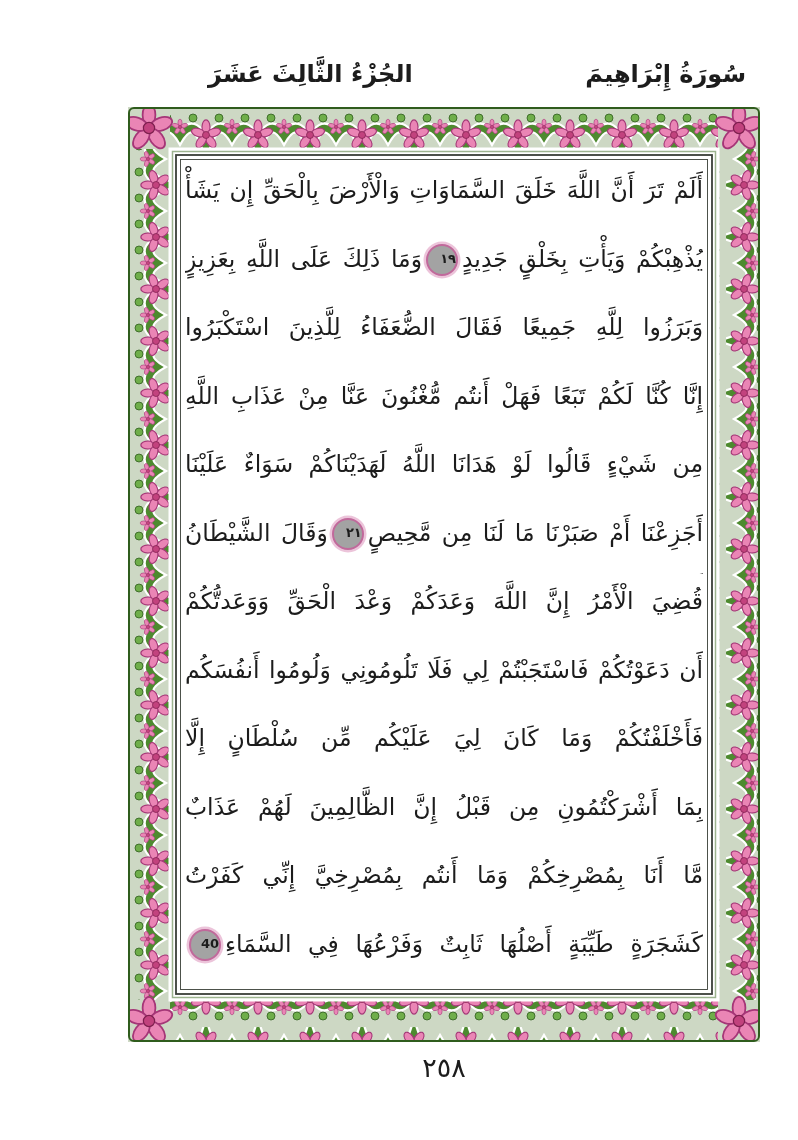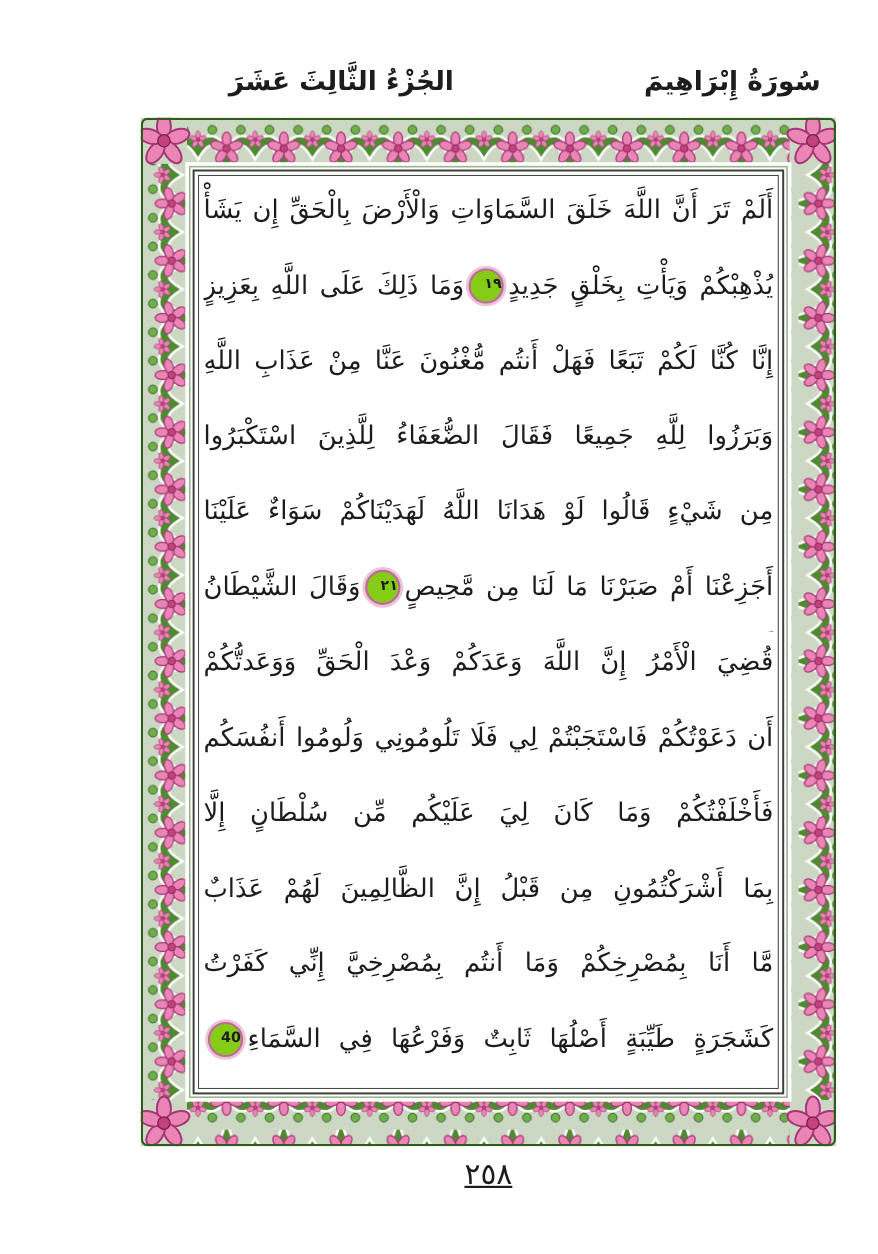--- a/index.html
+++ b/index.html
@@ -22,30 +22,30 @@
     position:absolute; left:185px; top:163px; width:518px; height:822px;
     display:flex; flex-direction:column; direction:rtl;
   }
   .qline {
     flex:1 1 auto; font-size:23.5px; line-height:54px; height:54.8px;
     text-align:justify; text-align-last:justify; overflow:hidden;
     white-space:normal; color:var(--ink,#1c1c1c); font-weight:500;
   }
   .ayah-marker {
     display:inline-block; width:28px; height:28px; line-height:26px;
-    border-radius:50%; background:#84cc16;
+    border-radius:50%; background:#a3a3a3;
     border:2px solid var(--marker-ring,#c0699b);
     box-shadow:0 0 0 2.5px var(--marker-halo,#ecc4da);
     font-size:13px; font-weight:bold; text-align:center;
     vertical-align:middle; margin:0 4px; color:var(--ink,#1c1c1c);
   }
   
   .page-num {
     position:absolute; left:128px; top:1052px; width:632px;
-    text-align:center; font-size:27px; color:var(--ink,#1c1c1c);text-decoration:underline;
+    text-align:center; font-size:27px; color:var(--ink,#1c1c1c);
   }
 </style>
 </head>
 <body>
 
 <div class="page">
 
   <div class="header">
     <span>سُورَةُ إِبْرَاهِيمَ</span>
     <span>الجُزْءُ الثَّالِثَ عَشَرَ</span>
@@ -121,22 +121,22 @@
       <rect x="42" y="42" width="548" height="851" fill="none" stroke="#ffffff" stroke-width="3"></rect>
       <rect x="44.5" y="44.5" width="543" height="846" fill="none" stroke="#9db48f" stroke-width="1.5"></rect>
       <rect x="48" y="48" width="536" height="839" fill="none" stroke="#3a3f38" stroke-width="1.8"></rect>
       <rect x="52.5" y="52.5" width="527" height="830" fill="none" stroke="#3a3f38" stroke-width="0.9"></rect>
     </svg>
   </div>
 
   <div class="text-area">
       <div class="qline"><span>أَلَمْ تَرَ أَنَّ اللَّهَ خَلَقَ السَّمَاوَاتِ وَالْأَرْضَ بِالْحَقِّ إِن يَشَأْ</span></div>
       <div class="qline"><span>يُذْهِبْكُمْ وَيَأْتِ بِخَلْقٍ جَدِيدٍ</span><span class="ayah-marker">١٩</span><span>وَمَا ذَلِكَ عَلَى اللَّهِ بِعَزِيزٍ</span></div>
+      <div class="qline"><span>وَبَرَزُوا لِلَّهِ جَمِيعًا فَقَالَ الضُّعَفَاءُ لِلَّذِينَ اسْتَكْبَرُوا</span></div>
       <div class="qline"><span>إِنَّا كُنَّا لَكُمْ تَبَعًا فَهَلْ أَنتُم مُّغْنُونَ عَنَّا مِنْ عَذَابِ اللَّهِ</span></div>
-      <div class="qline"><span>وَبَرَزُوا لِلَّهِ جَمِيعًا فَقَالَ الضُّعَفَاءُ لِلَّذِينَ اسْتَكْبَرُوا</span></div>
       <div class="qline"><span>مِن شَيْءٍ قَالُوا لَوْ هَدَانَا اللَّهُ لَهَدَيْنَاكُمْ سَوَاءٌ عَلَيْنَا</span></div>
       <div class="qline"><span>أَجَزِعْنَا أَمْ صَبَرْنَا مَا لَنَا مِن مَّحِيصٍ</span><span class="ayah-marker">٢١</span><span>وَقَالَ الشَّيْطَانُ لَمَّا</span></div>
       <div class="qline"><span>قُضِيَ الْأَمْرُ إِنَّ اللَّهَ وَعَدَكُمْ وَعْدَ الْحَقِّ وَوَعَدتُّكُمْ</span></div>
       <div class="qline"><span>أَن دَعَوْتُكُمْ فَاسْتَجَبْتُمْ لِي فَلَا تَلُومُونِي وَلُومُوا أَنفُسَكُم</span></div>
       <div class="qline"><span>فَأَخْلَفْتُكُمْ وَمَا كَانَ لِيَ عَلَيْكُم مِّن سُلْطَانٍ إِلَّا</span></div>
       <div class="qline"><span>بِمَا أَشْرَكْتُمُونِ مِن قَبْلُ إِنَّ الظَّالِمِينَ لَهُمْ عَذَابٌ</span></div>
       <div class="qline"><span>مَّا أَنَا بِمُصْرِخِكُمْ وَمَا أَنتُم بِمُصْرِخِيَّ إِنِّي كَفَرْتُ</span></div>
       <div class="qline"><span>كَشَجَرَةٍ طَيِّبَةٍ أَصْلُهَا ثَابِتٌ وَفَرْعُهَا فِي السَّمَاءِ</span><span class="ayah-marker">40</span></div>
     </div>
 

